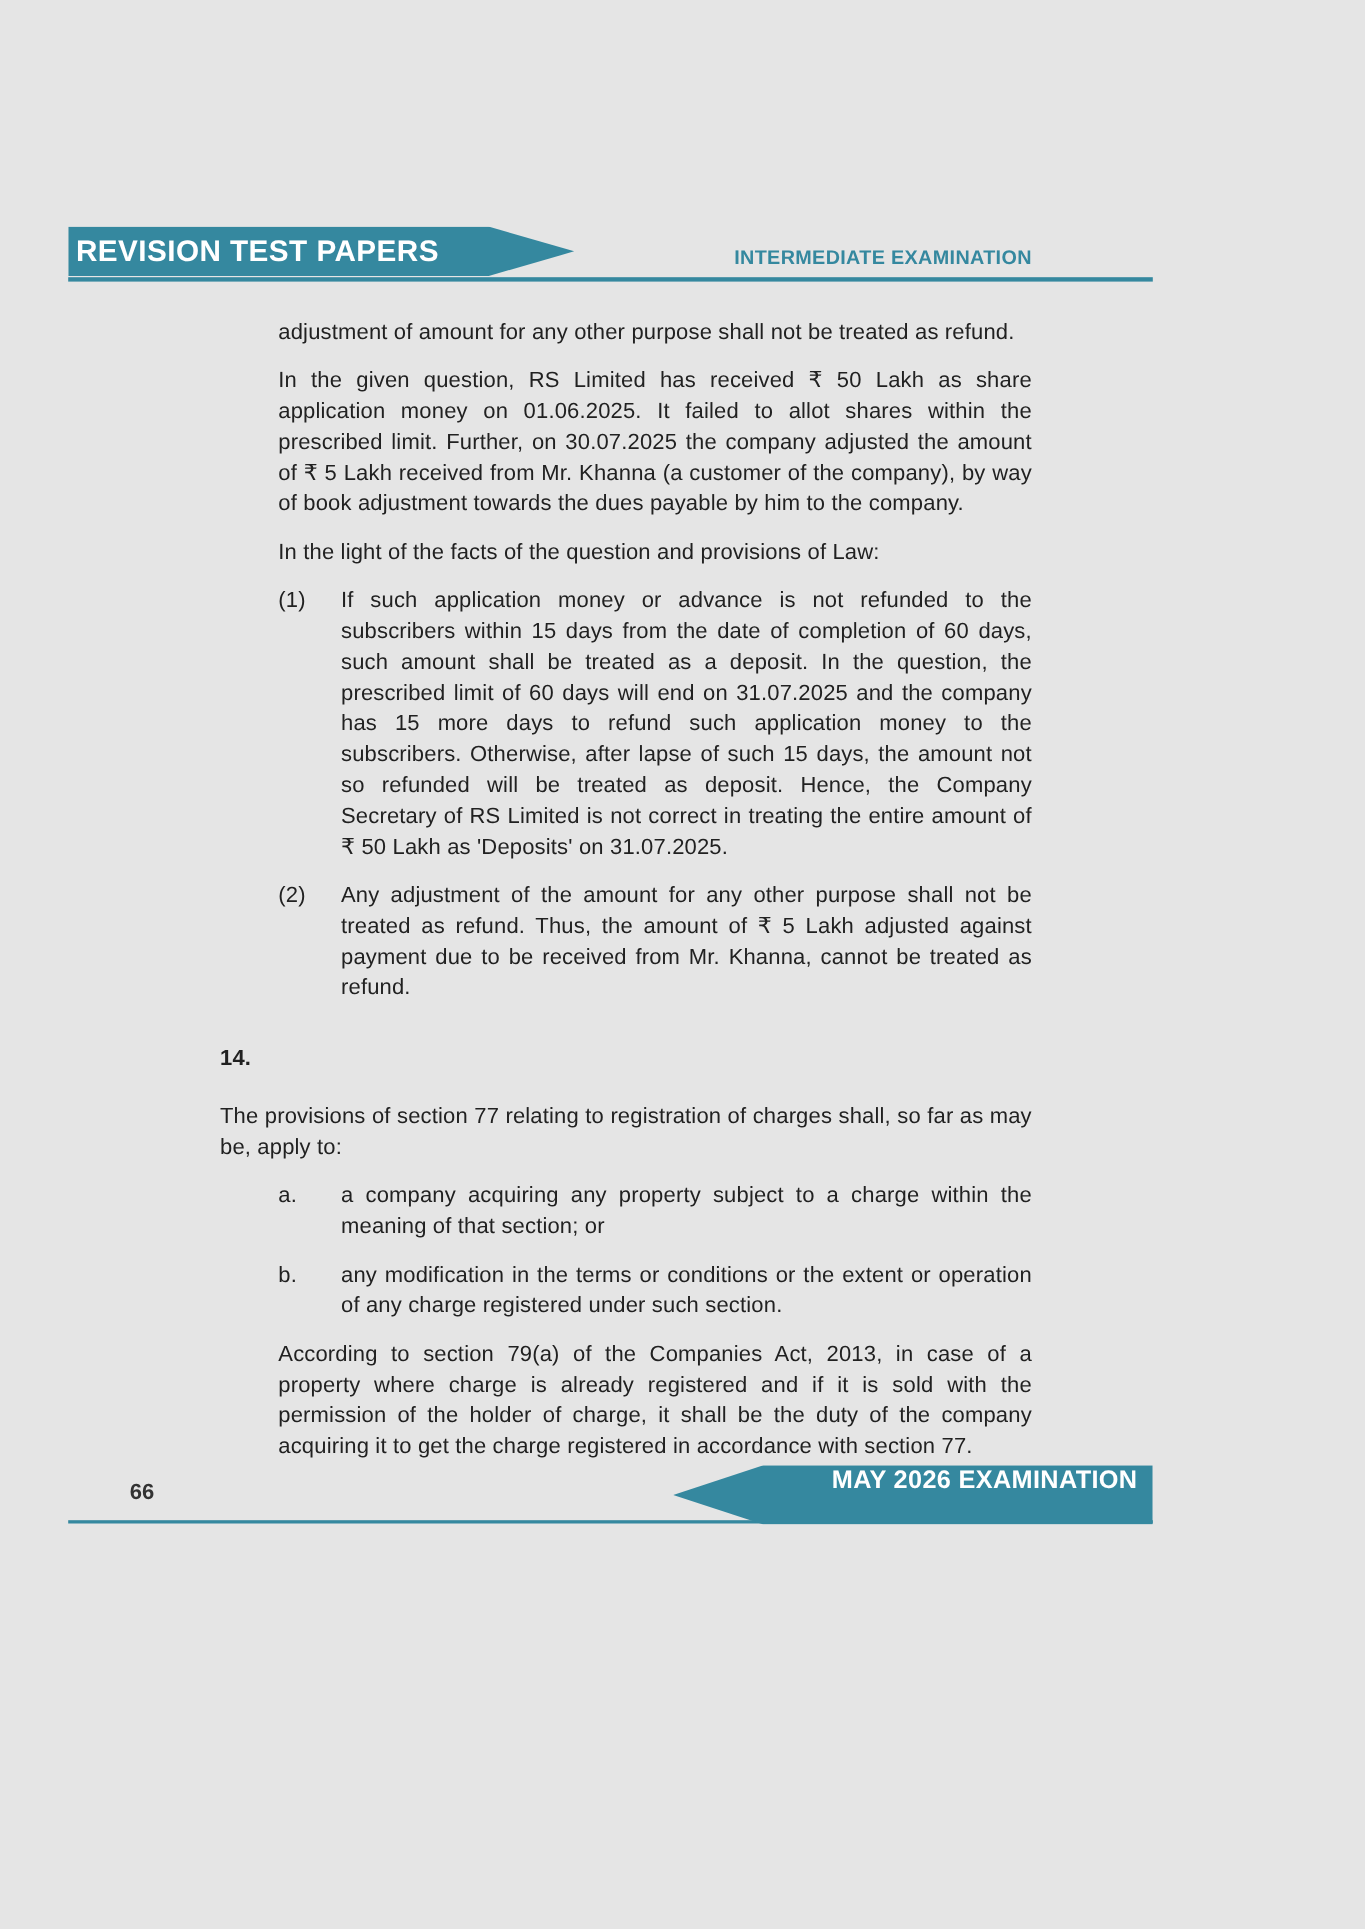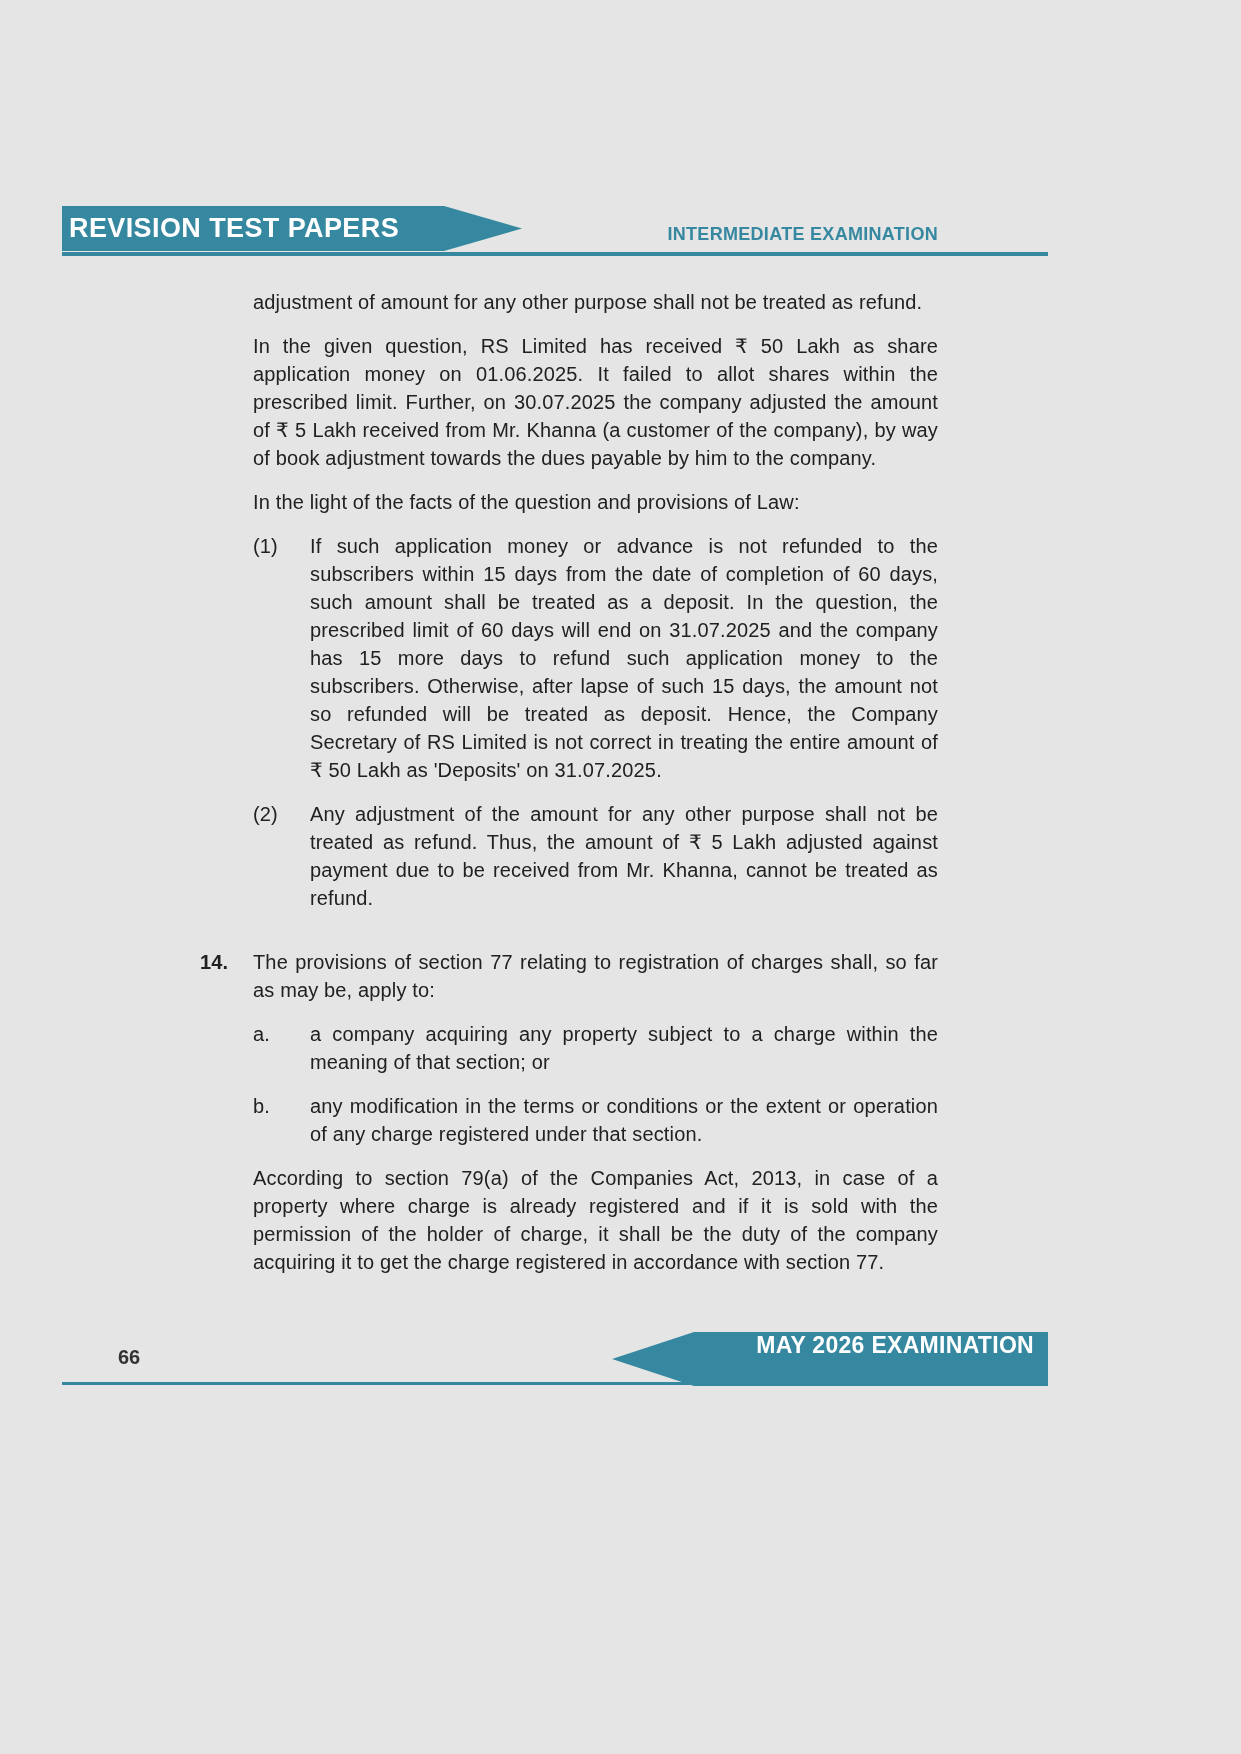--- a/index.html
+++ b/index.html
@@ -79,20 +79,21 @@
     flex:0 0 57px;
   }
   .list-item .item-text{
     flex:1;
     text-align:justify;
   }
   .qa{
     display:flex;
     margin-top:36px;
     margin-bottom:16px;
+    flex-direction:column;
   }
   .qa .qnum{
     flex:0 0 53px;
     font-weight:bold;
   }
   .qa .item-text{
     flex:1;
     text-align:justify;
   }
 
@@ -163,21 +164,21 @@
       <p class="item-text">The provisions of section 77 relating to registration of charges shall, so far as may be, apply to:</p>
     </div>
 
     <div class="list-item">
       <span class="marker">a.</span>
       <p class="item-text">a company acquiring any property subject to a charge within the meaning of that section; or</p>
     </div>
 
     <div class="list-item">
       <span class="marker">b.</span>
-      <p class="item-text">any modification in the terms or conditions or the extent or operation of any charge registered under that section.</p>
+      <p class="item-text">any modification in the terms or conditions or the extent or operation of any charge registered under such section.</p>
     </div>
 
     <p class="para">According to section 79(a) of the Companies Act, 2013, in case of a property where charge is already registered and if it is sold with the permission of the holder of charge, it shall be the duty of the company acquiring it to get the charge registered in accordance with section 77.</p>
 
   </div>
 
   <div class="page-number">66</div>
   <div class="footer-rule"></div>
   <div class="footer-banner">
     <span>MAY 2026 EXAMINATION</span>

